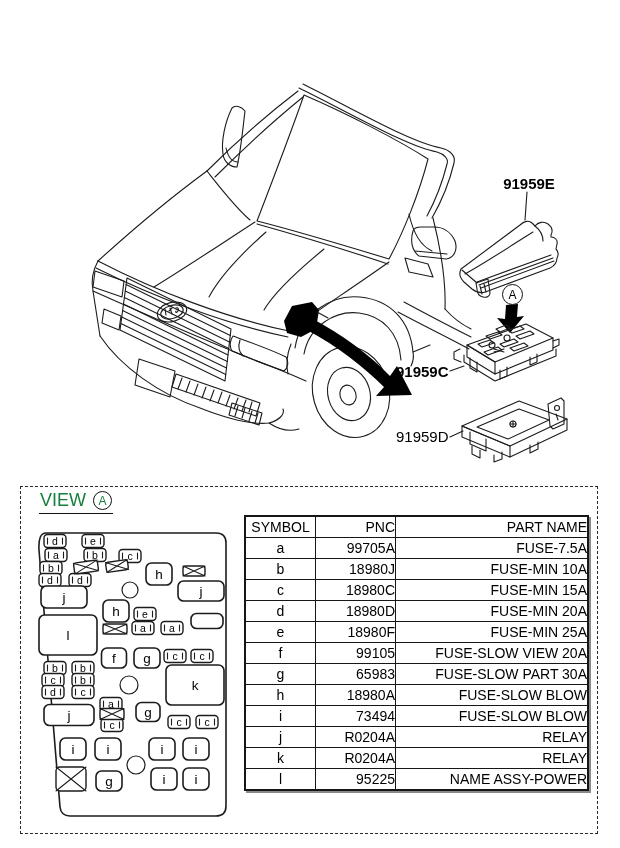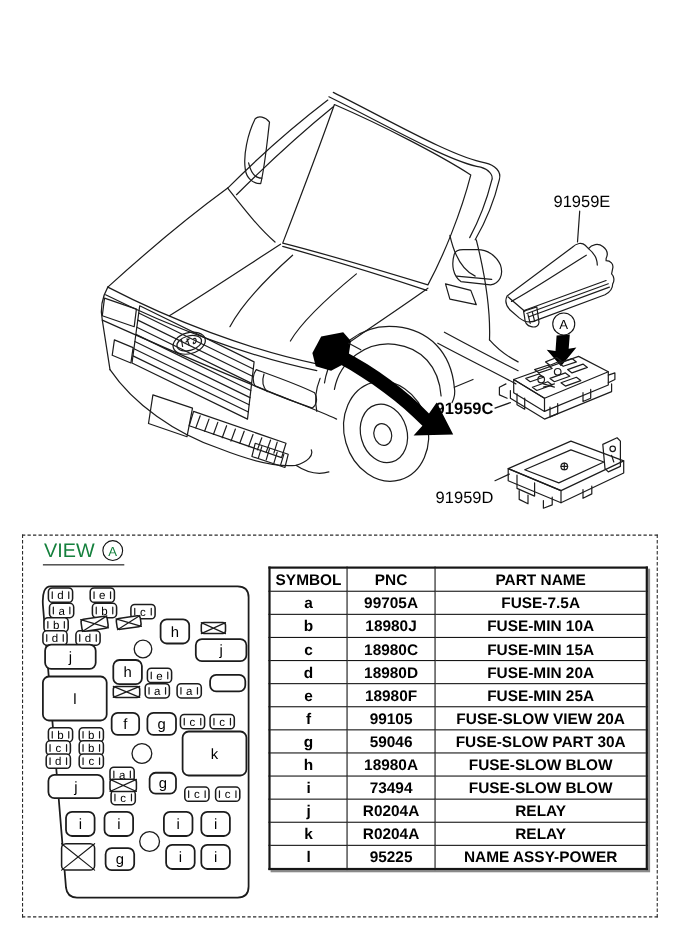--- a/index.html
+++ b/index.html
@@ -11,25 +11,25 @@
                  display:flex;align-items:center;justify-content:center;font-size:12px;color:#000;background:#fff;}
   .dashed-frame{position:absolute;left:20px;top:486px;width:576px;height:346px;
                 border:1.6px dashed #2b2b2b;}
   .view-title{position:absolute;left:40px;top:490px;display:flex;align-items:center;font-size:18px;color:#15803d;}
   .view-title .vc{width:17px;height:17px;border:1.5px solid #111;border-radius:50%;margin-left:7px;
                   display:flex;align-items:center;justify-content:center;font-size:12px;}
   .view-underline{position:absolute;left:39px;top:513px;width:74px;border-top:1.4px solid #111;}
   table.parts{position:absolute;left:244px;top:515px;border-collapse:collapse;background:#fff;
               font-size:14px;color:#000;table-layout:fixed;}
   table.parts th,table.parts td{border:1.3px solid #161616;height:20px;padding:0;line-height:19px;
-              font-weight:700;overflow:hidden;white-space:nowrap;}
+              font-weight:400;overflow:hidden;white-space:nowrap;}
   table.parts{border:2px solid #161616;box-shadow:2px 2px 0 #8a8a8a;}
   th.c-sym,td.c-sym{width:69px;text-align:center;}
-  th.c-pnc,td.c-pnc{width:79px;text-align:center;}
-  th.c-name,td.c-name{width:191px;text-align:center;}
+  th.c-pnc,td.c-pnc{width:79px;text-align:right;}
+  th.c-name,td.c-name{width:191px;text-align:right;}
   td.c-name,th.c-name{padding-left:6px;}
 </style>
 </head>
 <body>
 
 <div class="stage">
 
   <svg width="620" height="848" viewBox="0 0 620 848">
     <g fill="none" stroke="#1c1c1c" stroke-width="1.1" stroke-linecap="round" stroke-linejoin="round">
 
@@ -384,23 +384,23 @@
             <rect x="183" y="768" width="26" height="22" rx="5.5" fill="#fff" stroke-width="1.6"></rect>
             <text x="196" y="783.8" text-anchor="middle" font-size="13.5" font-family="Liberation Sans, sans-serif" fill="#000" stroke="none">i</text>
           </g>
           <circle cx="130" cy="590" r="8" fill="#fff" stroke-width="1.2"></circle>
           <circle cx="129" cy="685" r="9" fill="#fff" stroke-width="1.2"></circle>
           <circle cx="136" cy="765" r="9" fill="#fff" stroke-width="1.2"></circle>
         </g>
     </g>
   </svg>
 
-  <div class="lbl" style="left:498px;top:175px;width:62px;text-align:center;">91959E</div>
+  <div class="lbl" style="left:498px;top:175px;width:62px;text-align:center;font-weight:bold;">91959E</div>
   <div class="lbl" style="left:396px;top:363px;font-weight:bold;">91959C</div>
-  <div class="lbl" style="left:396px;top:444px;">91959D</div>
+  <div class="lbl" style="left:396px;top:428px;">91959D</div>
 
   <div class="marker-circle" style="left:502px;top:284px;">
     <span>A</span>
   </div>
 
   <div class="dashed-frame"></div>
 
   <div class="view-title">
     <span>VIEW</span>
     <span class="vc">
@@ -443,21 +443,21 @@
           <td class="c-pnc">18980F</td>
           <td class="c-name">FUSE-MIN 25A</td>
         </tr>
         <tr>
           <td class="c-sym">f</td>
           <td class="c-pnc">99105</td>
           <td class="c-name">FUSE-SLOW VIEW 20A</td>
         </tr>
         <tr>
           <td class="c-sym">g</td>
-          <td class="c-pnc">59046</td>
+          <td class="c-pnc">65983</td>
           <td class="c-name">FUSE-SLOW PART 30A</td>
         </tr>
         <tr>
           <td class="c-sym">h</td>
           <td class="c-pnc">18980A</td>
           <td class="c-name">FUSE-SLOW BLOW</td>
         </tr>
         <tr>
           <td class="c-sym">i</td>
           <td class="c-pnc">73494</td>

